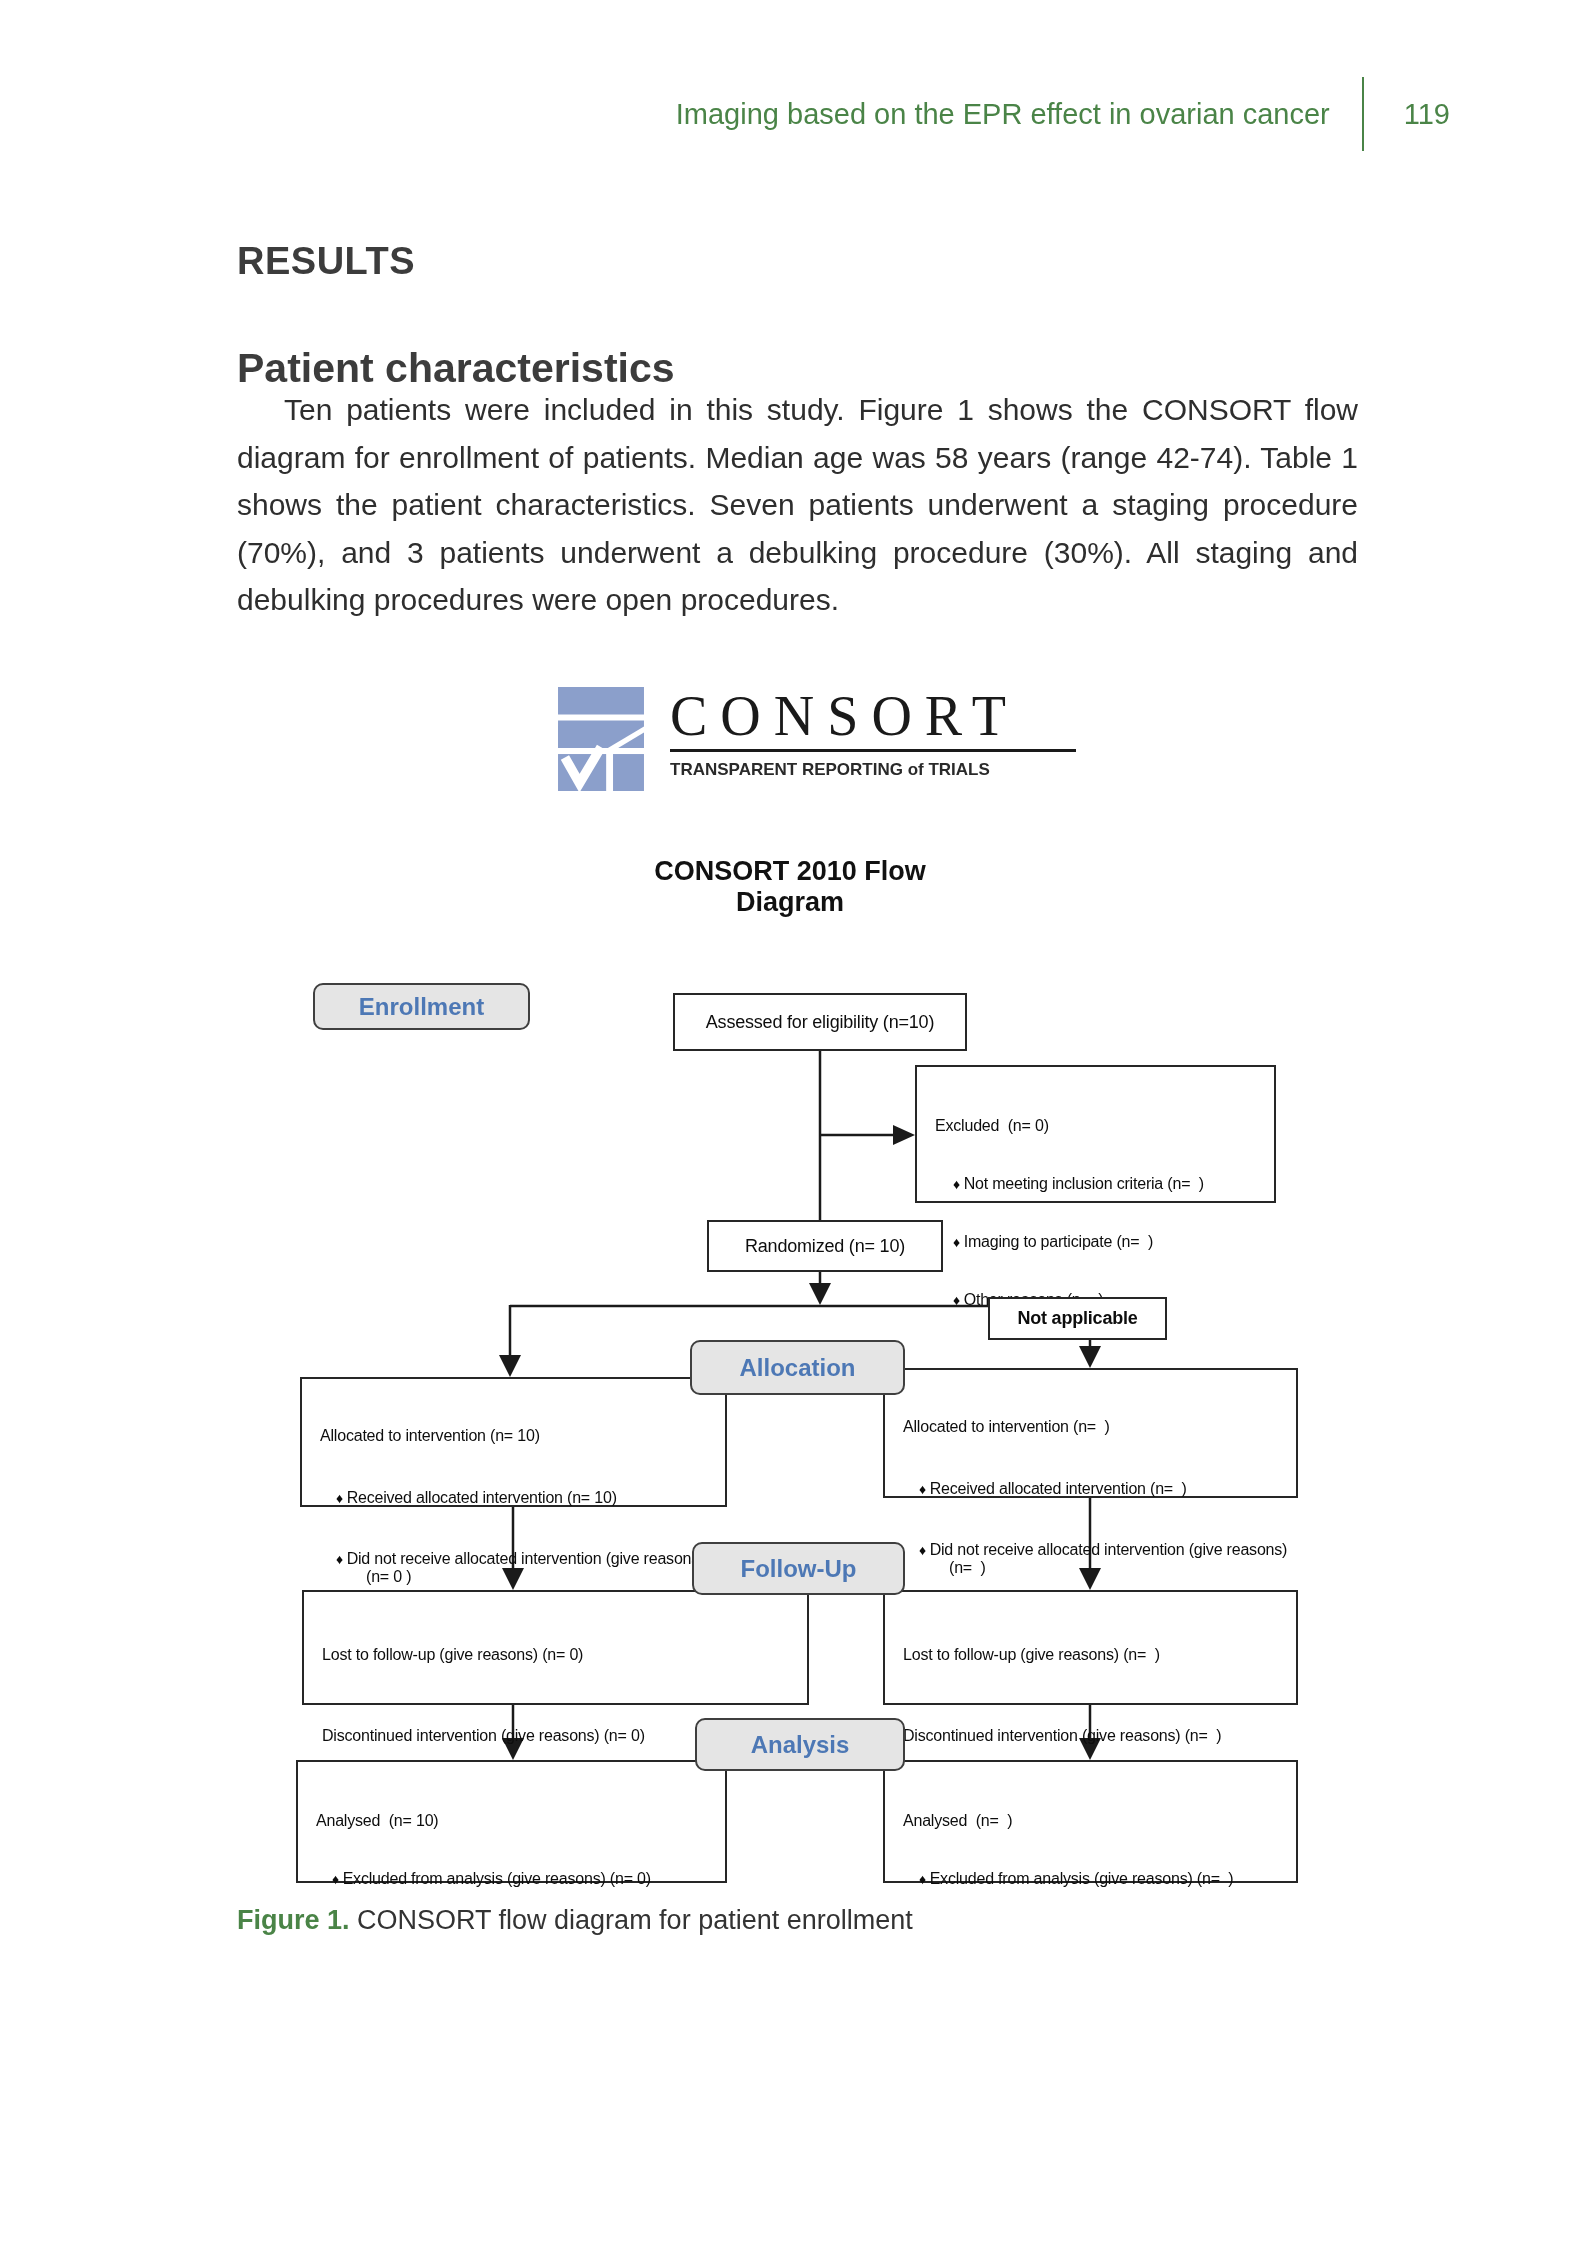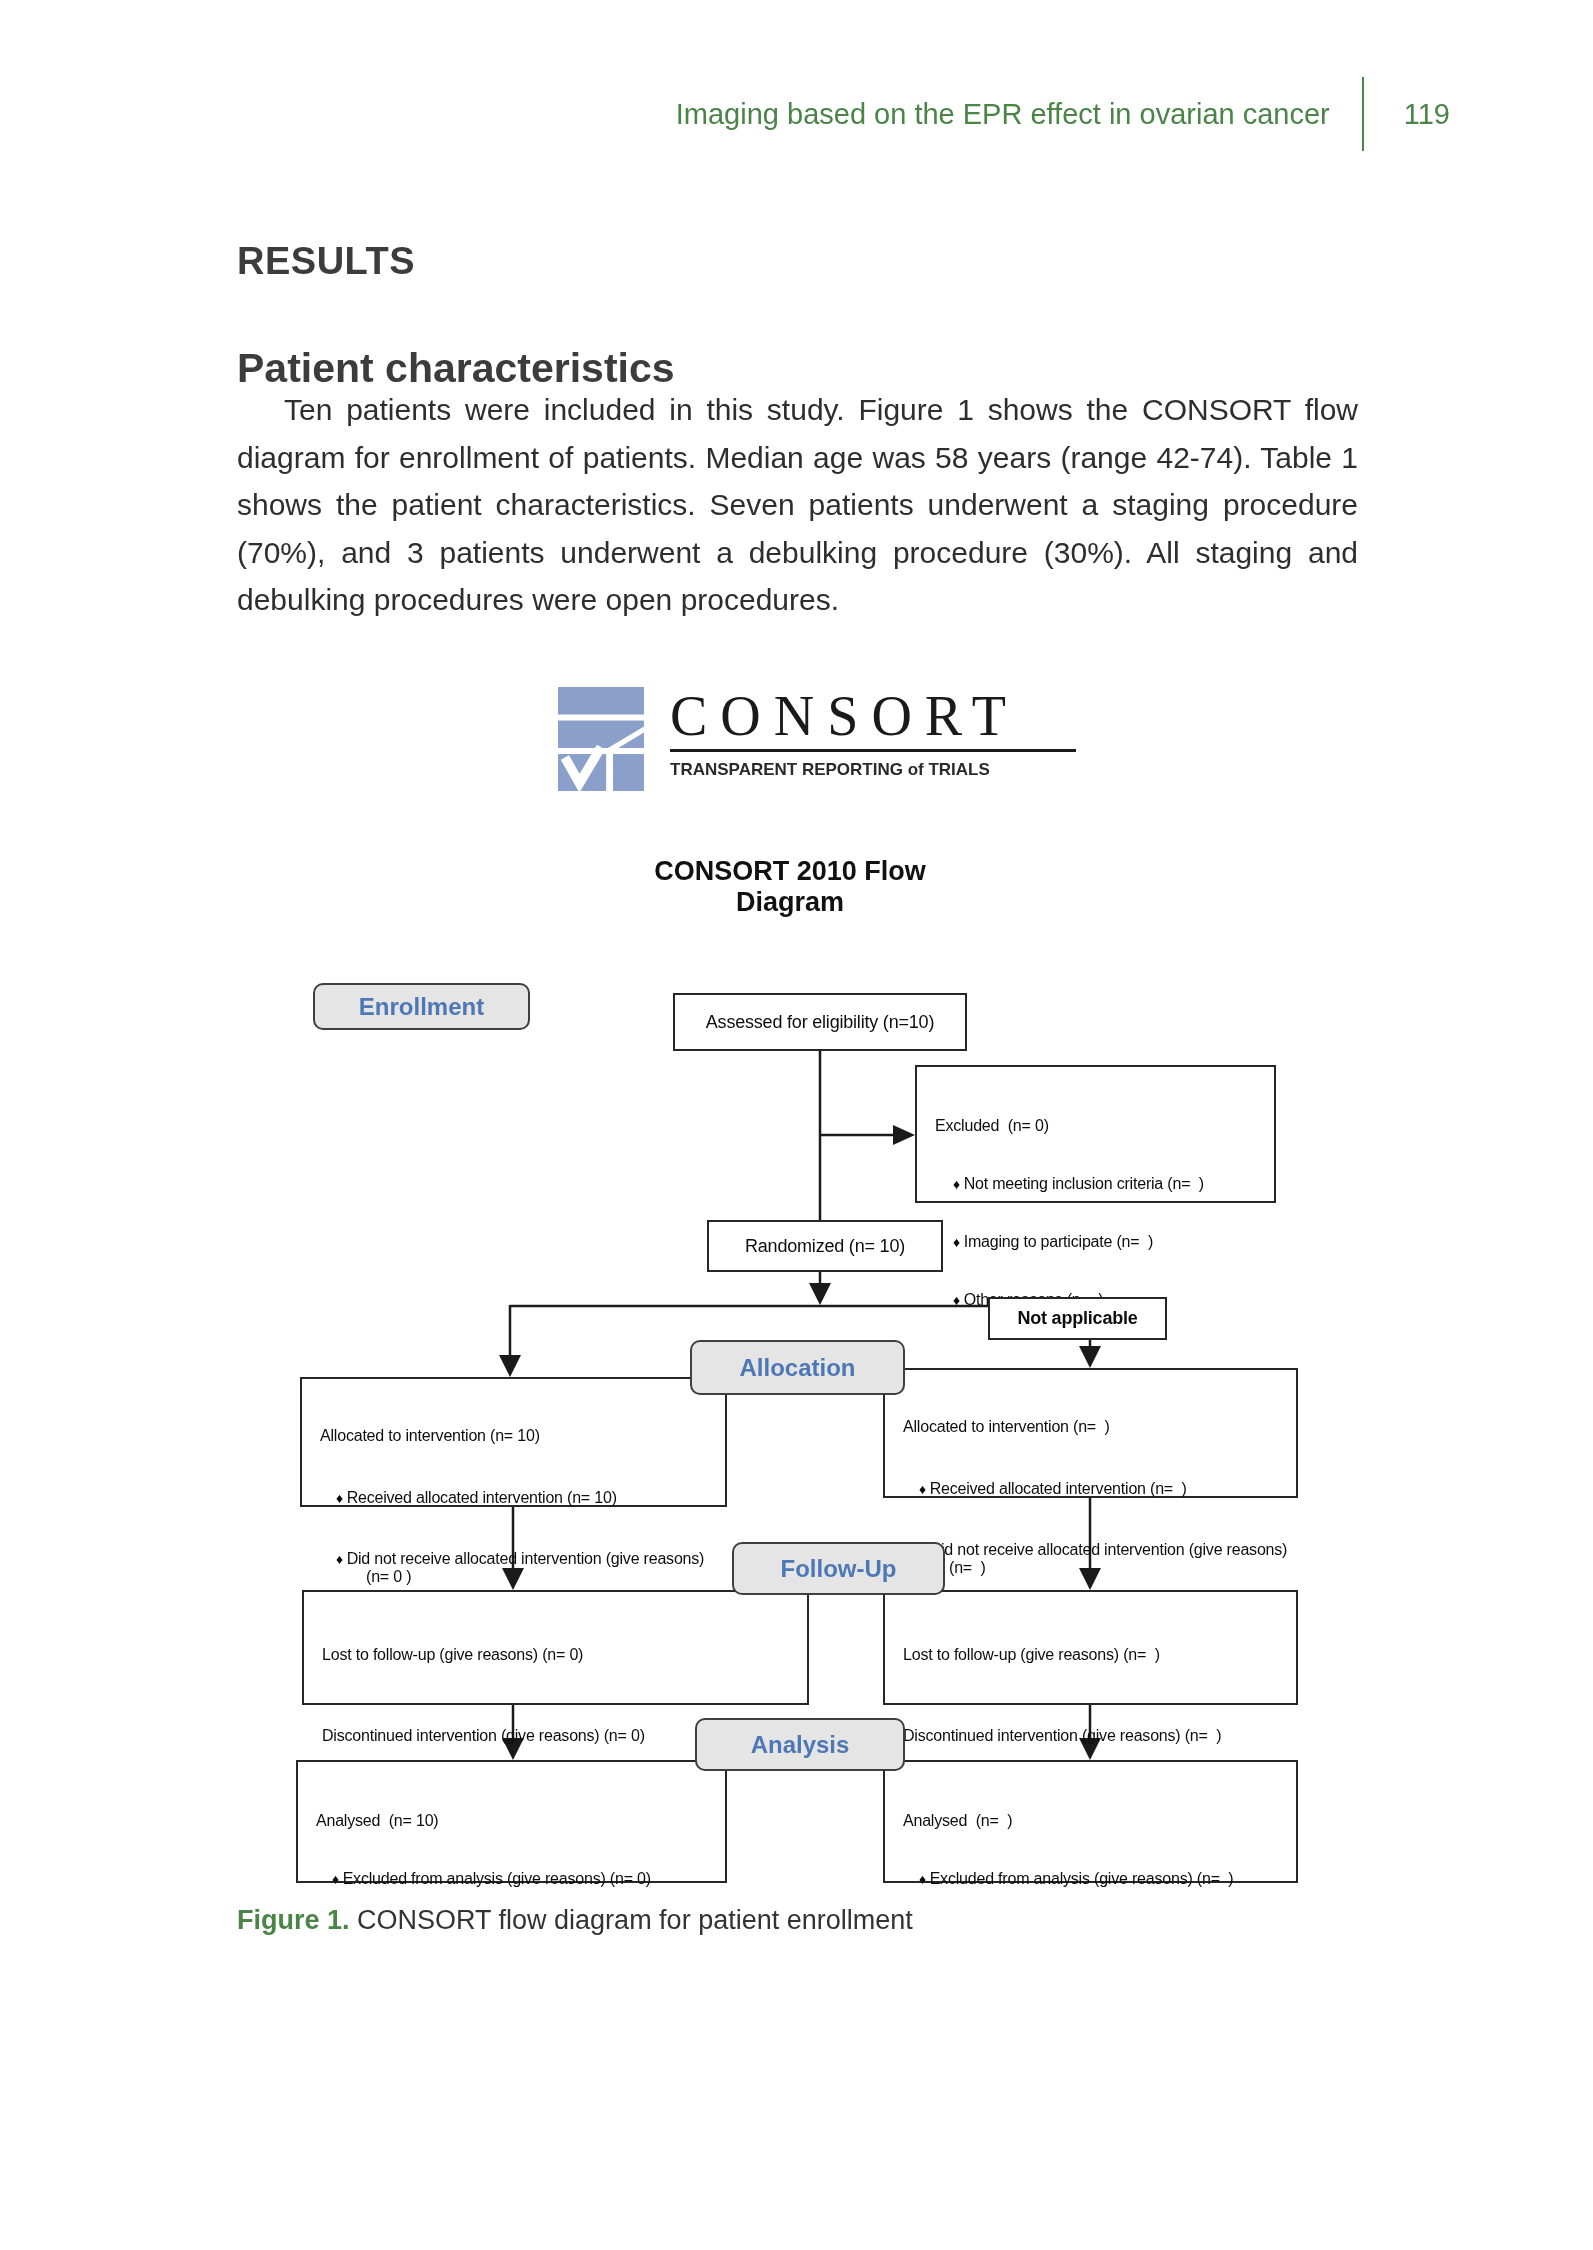--- a/index.html
+++ b/index.html
@@ -103,21 +103,21 @@
       <polygon points="1090,1368 1079,1346 1101,1346"></polygon>
       <polygon points="513,1590 502,1568 524,1568"></polygon>
       <polygon points="1090,1590 1079,1568 1101,1568"></polygon>
       <polygon points="513,1760 502,1738 524,1738"></polygon>
       <polygon points="1090,1760 1079,1738 1101,1738"></polygon>
     </g>
   </svg>
 
   <div class="slabel" style="left:313px;top:983px;width:217px;height:47px;">Enrollment</div>
   <div class="slabel" style="left:690px;top:1340px;width:215px;height:55px;">Allocation</div>
-  <div class="slabel" style="left:692px;top:1542px;width:213px;height:53px;margin-left:40px;">Follow-Up</div>
+  <div class="slabel" style="left:692px;top:1542px;width:213px;height:53px;">Follow-Up</div>
   <div class="slabel" style="left:695px;top:1718px;width:210px;height:53px;">Analysis</div>
 
   <div class="dbox center" style="left:673px;top:993px;width:294px;height:58px;">Assessed for eligibility (n=10)</div>
 
   <div class="dbox pad-box excluded-box" style="left:915px;top:1065px;width:361px;height:138px;padding-top:14px;">
     <div class="box-title" style="margin-bottom:4px;">Excluded  (n= 0)</div>
     <div class="bullet-item">Not meeting inclusion criteria (n=  )</div>
     <div class="bullet-item">Imaging to participate (n=  )</div>
     <div class="bullet-item">Other reasons (n=  )</div>
   </div>

